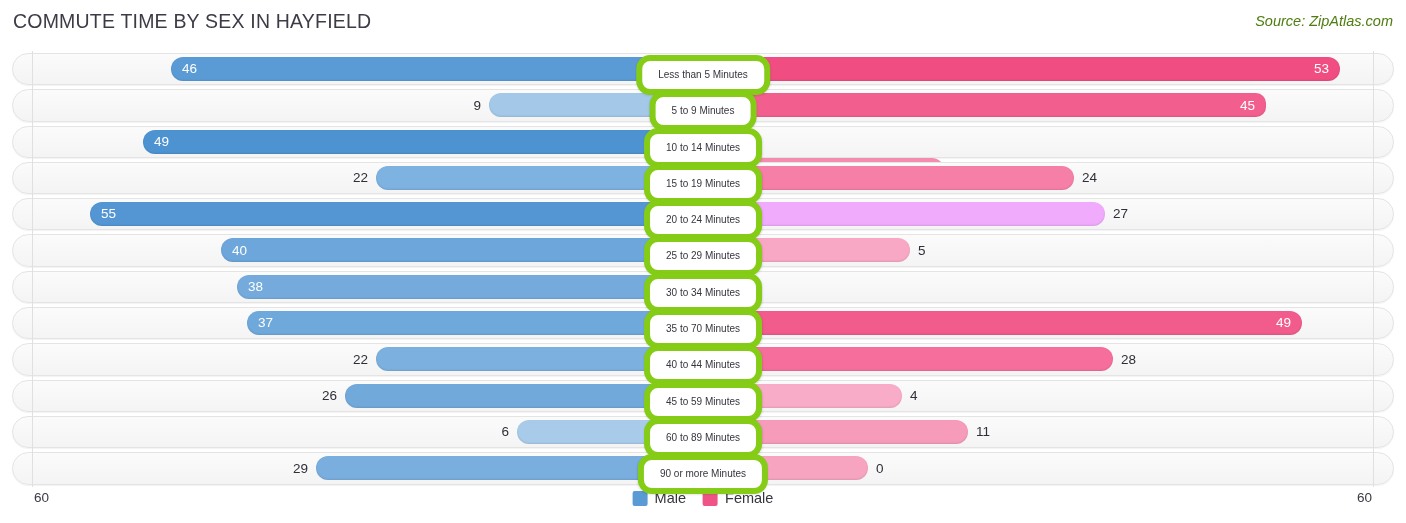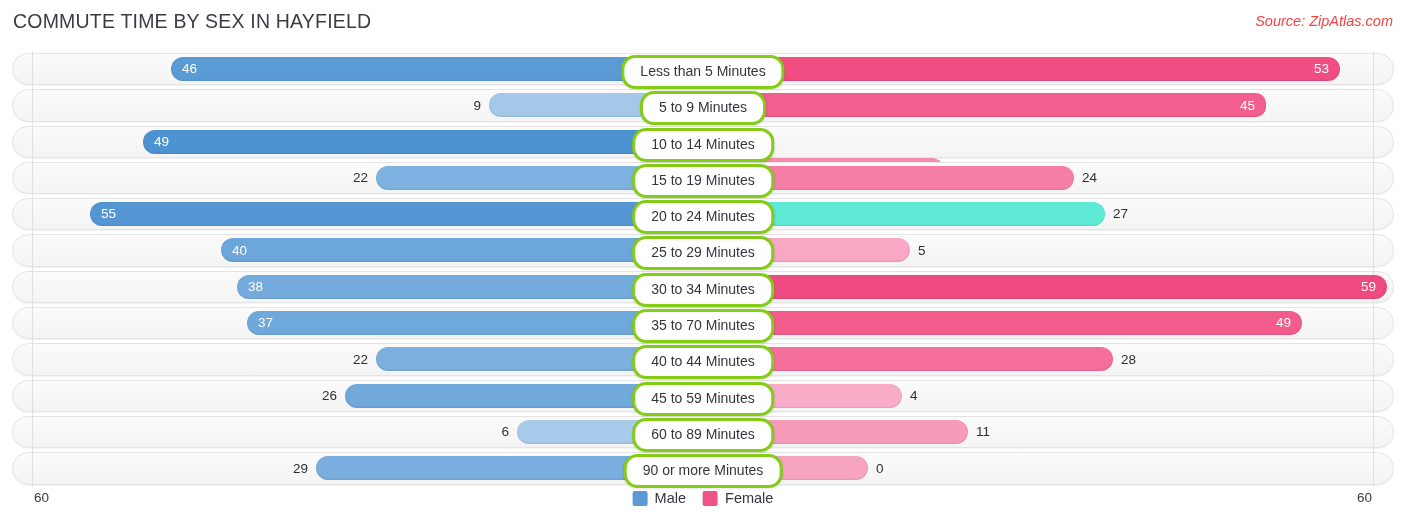--- a/index.html
+++ b/index.html
@@ -14,21 +14,21 @@
 
   
   .header{position:absolute;left:0;top:0;width:1406px;height:46px;text-align:right;}
   .title{
     position:absolute;left:13px;top:10px;
     font-size:19.5px;letter-spacing:.2px;
     color:#3c3c46;font-weight:400;white-space:nowrap;
   }
   .source{
     position:absolute;right:13px;top:13px;
-    font-size:14.5px;font-style:italic;color:#ef4444;white-space:nowrap;
+    font-size:14.5px;font-style:italic;color:#4d7c0f;white-space:nowrap;
   }
 
   
   .rows{position:absolute;left:0;top:51px;width:1406px;}
   .row{position:relative;height:36.3px;}
   .track{
     position:absolute;left:12px;right:12px;top:2px;bottom:2px;
     background:linear-gradient(#fbfbfb,#f4f4f4);
     border:1px solid #e4e4e4;
     border-radius:17px;
@@ -75,23 +75,23 @@
   .val.outside-male{right:calc(100% + 8px);color:#2f2f38;}
   .val.outside-female{left:calc(100% + 8px);color:#2f2f38;}
 
   
   .center-label{
     position:absolute;left:50%;top:4px;
     transform:translateX(-50%);
     height:28px;line-height:27px;
     padding:0 16px;
     background:#ffffff;
-    border:3px solid #84cc16;
+    border:6px solid #84cc16;
     border-radius:14px;
-    font-size:14px;color:#35353f;
+    font-size:10px;color:#35353f;
     white-space:nowrap;
     box-shadow:0 1px 2px rgba(0,0,0,.10);
     z-index:6;
   }
 
   
   .footer{position:absolute;left:0;top:486px;width:1406px;height:37px;}
   .axis-end{
     position:absolute;top:4px;
     font-size:13.5px;color:#3a3a45;
@@ -174,21 +174,21 @@
         <div class="center-label">15 to 19 Minutes</div>
       </div>
       <div class="row">
         <div class="track"></div>
         <div class="gridline gl-left"></div>
         <div class="gridline gl-right"></div>
         <div class="barwrap">
           <div class="bar male" style="width: 630px; background: rgb(84, 150, 211);">
             <span class="val inside-male">55</span>
           </div>
-          <div class="bar female" style="width: 385px; background: #5eead4; text-decoration: underline;">
+          <div class="bar female" style="width: 385px; background: #f0abfc; text-decoration: underline;">
             <span class="val outside-female">27</span>
           </div>
         </div>
         <div class="center-label">20 to 24 Minutes</div>
       </div>
       <div class="row">
         <div class="track"></div>
         <div class="gridline gl-left"></div>
         <div class="gridline gl-right"></div>
         <div class="barwrap">
@@ -201,23 +201,20 @@
         </div>
         <div class="center-label">25 to 29 Minutes</div>
       </div>
       <div class="row">
         <div class="track"></div>
         <div class="gridline gl-left"></div>
         <div class="gridline gl-right"></div>
         <div class="barwrap">
           <div class="bar male" style="width: 483px; background: rgb(116, 171, 220);">
             <span class="val inside-male">38</span>
-          </div>
-          <div class="bar female" style="width: 667px; background: rgb(238, 75, 128);">
-            <span class="val inside-female">59</span>
           </div>
         </div>
         <div class="center-label">30 to 34 Minutes</div>
       </div>
       <div class="row">
         <div class="track"></div>
         <div class="gridline gl-left"></div>
         <div class="gridline gl-right"></div>
         <div class="barwrap">
           <div class="bar male" style="width: 473px; background: rgb(111, 168, 219);">

